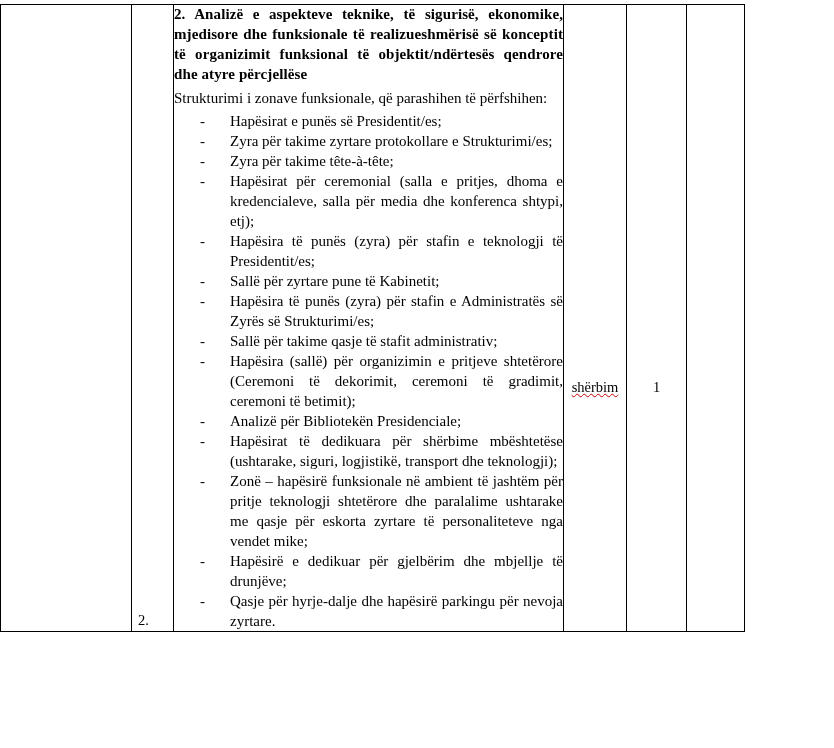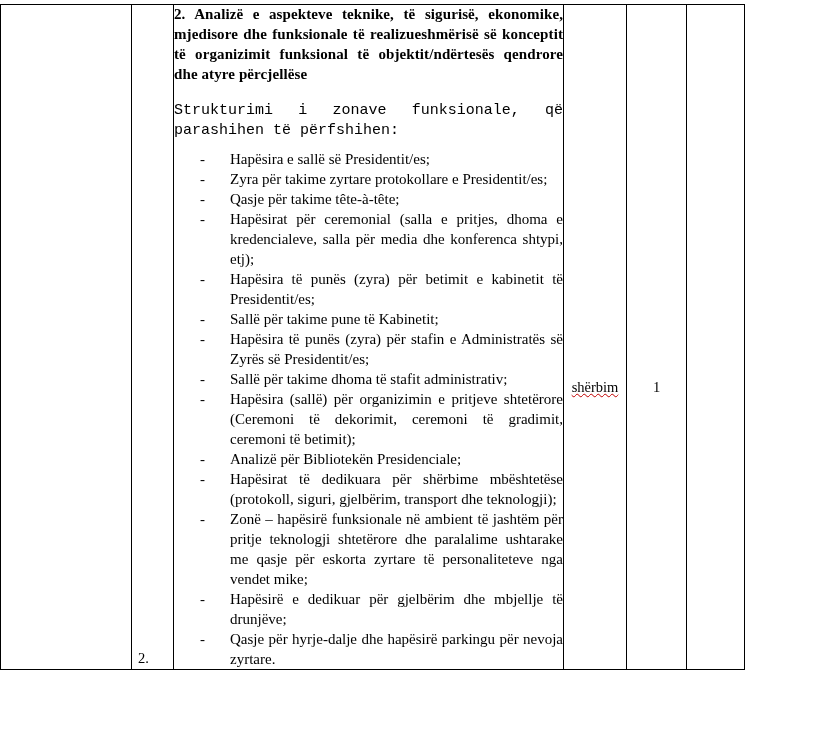--- a/index.html
+++ b/index.html
@@ -57,29 +57,28 @@
     line-height: 1.2;
   }
   td.cell-main {
     padding: 6px 8px 6px 8px;
   }
   .para-title {
     font-weight: bold;
     font-size: 15px;
     line-height: 1.33;
     text-align: justify;
-    margin: 0 0 16px 0;
+    margin: 0 0 4px 0;
     letter-spacing: 0.1px;
   }
   .para-intro {
     font-size: 15px;
     line-height: 1.33;
     text-align: justify;
-    margin: 0 0 8px 0;
-    font-family: Liberation Mono, monospace;
+    margin: 0 0 2px 0;
   }
   ul.dash-list {
     list-style: none;
     margin: 0;
     padding: 0 0 0 40px;
   }
   ul.dash-list li {
     position: relative;
     font-size: 15px;
     line-height: 1.335;
@@ -140,31 +139,31 @@
     <tbody>
       <tr>
         <td class="cell-blank-left"></td>
         <td class="cell-index">
           <span class="index-num">2.</span>
         </td>
         <td class="cell-main">
           <p class="para-title">2.  Analizë e aspekteve teknike, të sigurisë, ekonomike, mjedisore dhe funksionale të realizueshmërisë së konceptit të organizimit funksional të objektit/ndërtesës qendrore dhe atyre përcjellëse</p>
           <p class="para-intro">Strukturimi i zonave funksionale, që parashihen të përfshihen:</p>
           <ul class="dash-list">
-            <li><span class="dash">-</span><span>Hapësira e sallë së Presidentit/es;</span></li>
-            <li><span class="dash">-</span><span>Zyra për takime zyrtare protokollare e Presidentit/es;</span></li>
-            <li><span class="dash">-</span><span>Qasje për takime tête-à-tête;</span></li>
+            <li><span class="dash">-</span><span>Hapësirat e punës së Presidentit/es;</span></li>
+            <li><span class="dash">-</span><span>Zyra për takime zyrtare protokollare e Strukturimi/es;</span></li>
+            <li><span class="dash">-</span><span>Zyra për takime tête-à-tête;</span></li>
             <li><span class="dash">-</span><span>Hapësirat për ceremonial (salla e pritjes, dhoma e kredencialeve, salla për media dhe konferenca shtypi, etj);</span></li>
-            <li><span class="dash">-</span><span>Hapësira të punës (zyra)  për betimit e kabinetit të Presidentit/es;</span></li>
-            <li><span class="dash">-</span><span>Sallë për takime pune të Kabinetit;</span></li>
-            <li><span class="dash">-</span><span>Hapësira të punës (zyra) për stafin e Administratës së Zyrës së Presidentit/es;</span></li>
-            <li><span class="dash">-</span><span>Sallë për takime dhoma të stafit administrativ;</span></li>
+            <li><span class="dash">-</span><span>Hapësira të punës (zyra)  për stafin e teknologji të Presidentit/es;</span></li>
+            <li><span class="dash">-</span><span>Sallë për zyrtare pune të Kabinetit;</span></li>
+            <li><span class="dash">-</span><span>Hapësira të punës (zyra) për stafin e Administratës së Zyrës së Strukturimi/es;</span></li>
+            <li><span class="dash">-</span><span>Sallë për takime qasje të stafit administrativ;</span></li>
             <li><span class="dash">-</span><span>Hapësira (sallë)  për organizimin e pritjeve shtetërore (Ceremoni të dekorimit, ceremoni të gradimit, ceremoni të betimit);</span></li>
             <li><span class="dash">-</span><span>Analizë për Bibliotekën Presidenciale;</span></li>
-            <li><span class="dash">-</span><span>Hapësirat të dedikuara për shërbime mbështetëse (protokoll, siguri, gjelbërim, transport dhe teknologji);</span></li>
+            <li><span class="dash">-</span><span>Hapësirat të dedikuara për shërbime mbështetëse (ushtarake, siguri, logjistikë, transport dhe teknologji);</span></li>
             <li><span class="dash">-</span><span>Zonë – hapësirë funksionale në ambient të jashtëm për pritje teknologji shtetërore dhe paralalime ushtarake me qasje për eskorta zyrtare të personaliteteve nga vendet mike;</span></li>
             <li><span class="dash">-</span><span>Hapësirë e dedikuar për gjelbërim dhe mbjellje të drunjëve;</span></li>
             <li><span class="dash">-</span><span>Qasje për hyrje-dalje dhe hapësirë parkingu për nevoja zyrtare.</span></li>
           </ul>
         </td>
         <td class="cell-service">
           <span class="service-text">shërbim</span>
         </td>
         <td class="cell-qty">
           <span class="qty-text">1</span>

